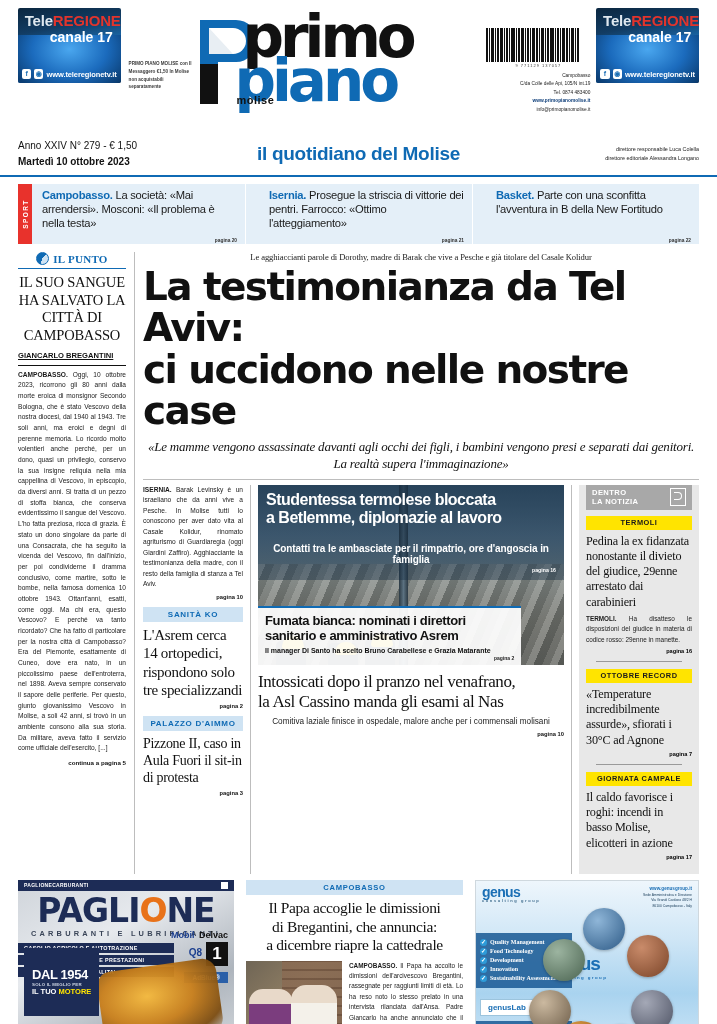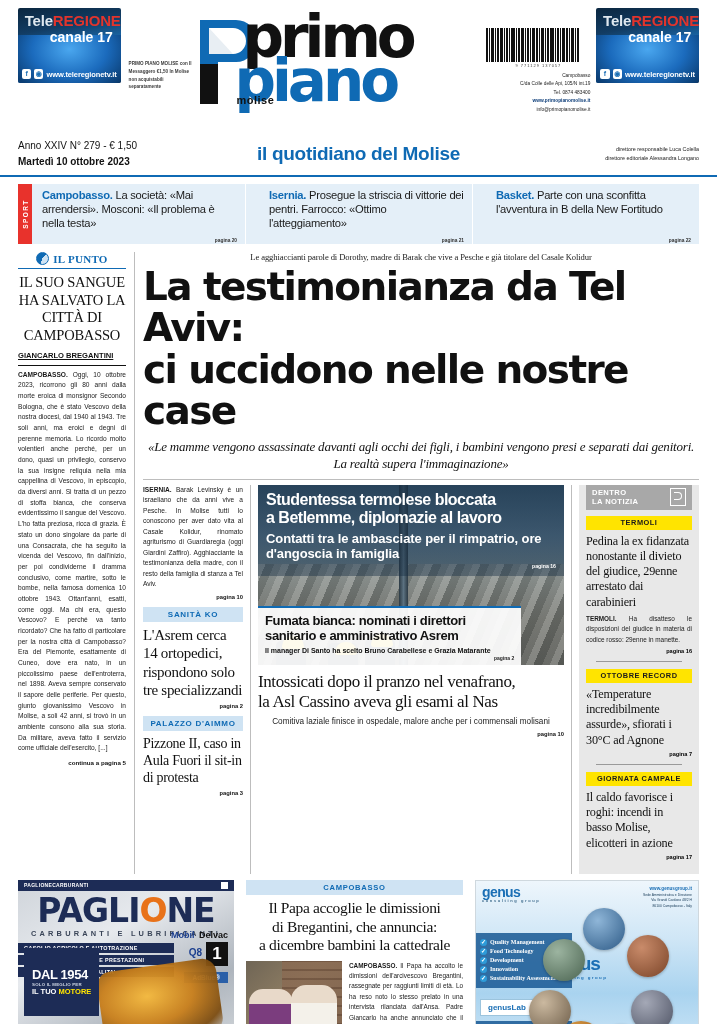--- a/index.html
+++ b/index.html
@@ -116,21 +116,21 @@
   .photo .helm.h1 { left:8%; bottom:16px; }
   .photo .helm.h2 { left:25%; bottom:10px; }
   .photo .helm.h3 { left:37%; bottom:18px; }
   .photo .body { position:absolute; width:30px; height:26px; background:#2e3a46; border-radius:5px 5px 0 0; }
   .photo .body.b1 { left:6%; bottom:-2px; }
   .photo .body.b2 { left:23%; bottom:-4px; }
   .photo .body.b3 { left:35%; bottom:0px; }
   .photo .overlay { position:absolute; left:0; top:0; right:0; padding:6px 8px 7px 8px;
     background:linear-gradient(180deg, rgba(20,44,66,.72), rgba(20,44,66,.42)); }
   .photo .ov-h { color:#fff; font-size:16px; font-weight:bold; line-height:1.14; letter-spacing:-.5px; }
-  .photo .ov-s { color:#fff; font-size:13px; font-weight:bold; margin-top:4px; letter-spacing:-.1px; }
+  .photo .ov-s { color:#fff; font-size:10px; font-weight:bold; margin-top:16px; letter-spacing:-.1px;text-align:center; }
   .photo .ov-p { color:#fff; font-size:5.2px; font-weight:bold; text-align:right; margin-top:2px; }
   .photo .lowbox { position:absolute; left:0; right:14%; bottom:0; background:rgba(255,255,255,.93);
     padding:5px 7px 4px 7px; border-top:2px solid #0f6ab4; }
   .photo .lb-h { font-size:13px; font-weight:bold; color:#111; line-height:1.16; letter-spacing:-.35px; }
   .photo .lb-s { font-size:7px; font-weight:bold; color:#111; margin-top:3px; }
   .photo .lb-p { font-size:5px; font-weight:bold; color:#222; text-align:right; margin-top:1px; }
 
   .midhead { font-family:"Liberation Serif", serif; font-size:17px; line-height:1.2; color:#111;
     letter-spacing:-.4px; padding:7px 0 0 0; }
   .midsub { font-size:8.2px; color:#222; text-align:center; padding:5px 0 1px 0; }
@@ -416,21 +416,21 @@
             <div class="lowbox">
               <div class="lb-h">Fumata bianca: nominati i direttori</div>
               <div class="lb-h">sanitario e amministrativo Asrem</div>
               <div class="lb-s">Il manager Di Santo ha scelto Bruno Carabellese e Grazia Matarante</div>
               <div class="lb-p">pagina 2</div>
             </div>
           </div>
 
           <div class="midhead">
             <div>Intossicati dopo il pranzo nel venafrano,</div>
-            <div>la Asl Cassino aveva gli esami al Nas</div>
+            <div>la Asl Cassino manda gli esami al Nas</div>
           </div>
           <div class="midsub">Comitiva laziale finisce in ospedale, malore anche per i commensali molisani</div>
           <div class="pgref2">pagina 10</div>
         </div>
 
         <div class="lw-c3" style="padding-left:7px">
           <div class="sidecol">
             <div class="dentro">
               <div class="t">
                 <div>DENTRO</div>
@@ -503,21 +503,21 @@
         <div class="addr">C.DA IONTAPEDE, 20 - RIPALIMOSANI (CB)</div>
 
       </div>
     </div>
 
     <div class="bt-mid">
       <div class="cb-label">CAMPOBASSO</div>
       <div class="papa-head">
         <div>Il Papa accoglie le dimissioni</div>
         <div>di Bregantini, che annuncia:</div>
-        <div>a dicembre bambini la cattedrale</div>
+        <div>a dicembre riapre la cattedrale</div>
       </div>
       <div class="papa-row">
         <div class="papa-photo">
           <div class="bg"></div>
           <div class="brick"></div>
           <div class="f1"></div>
           <div class="f2"></div>
         </div>
         <div class="papa-text">
           <b>CAMPOBASSO.</b><span> Il Papa ha accolto le dimissioni dell'arcivescovo Bregantini, rassegnate per raggiunti limiti di età. Lo ha reso noto lo stesso prelato in una intervista rilanciata dall'Ansa. Padre Giancarlo ha anche annunciato che il prossimo 8 dicembre sarà riaperta la cattedrale di Campobasso.</span>

